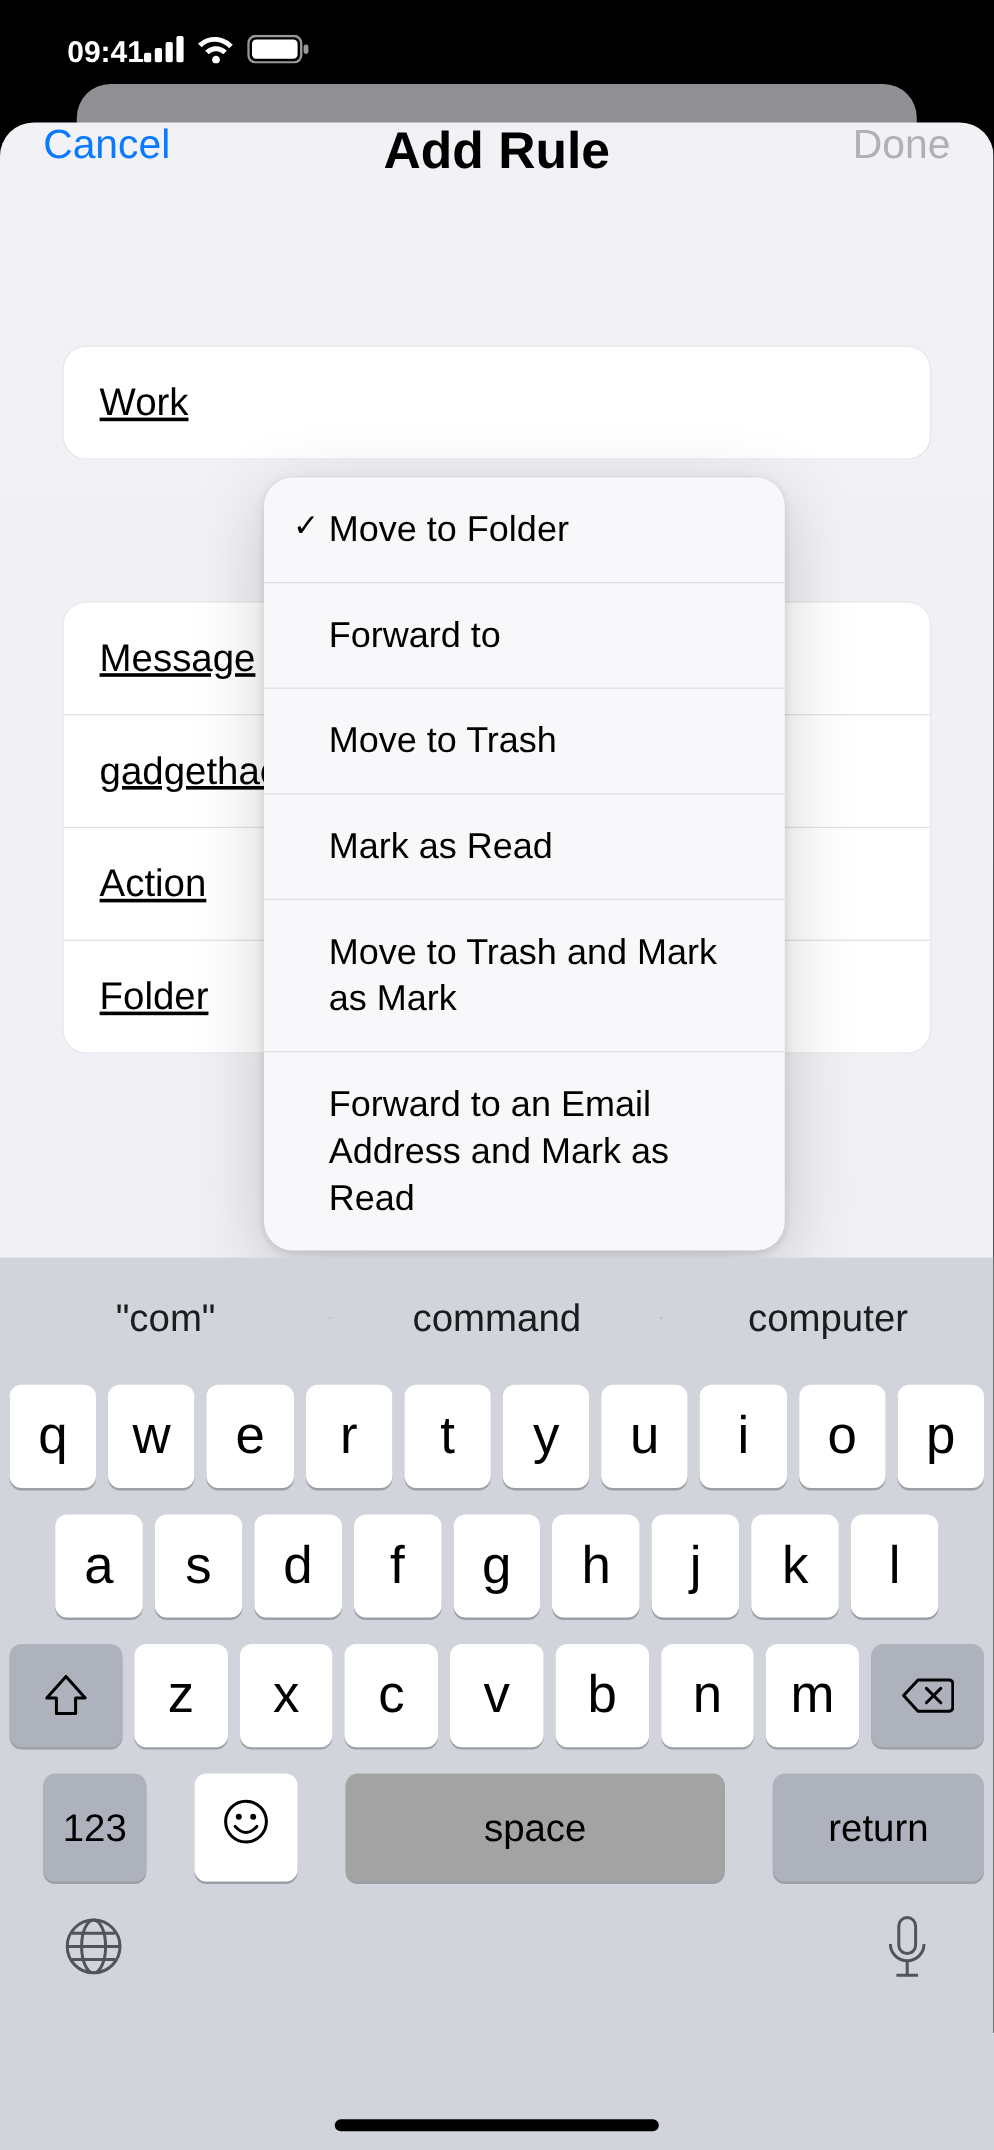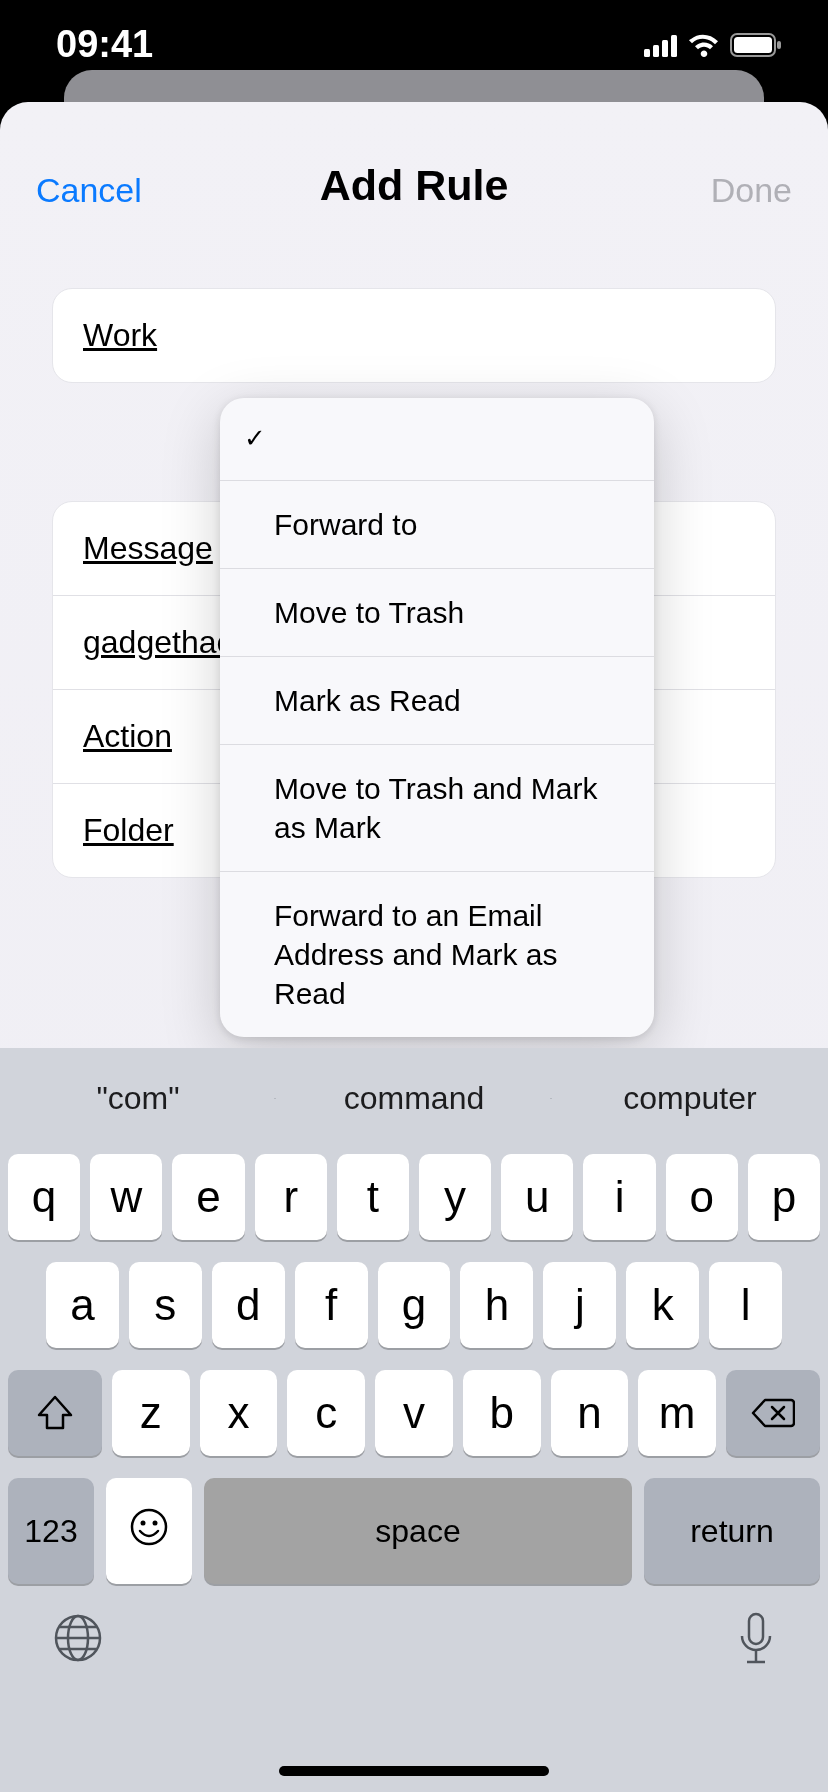--- a/index.html
+++ b/index.html
@@ -1,35 +1,35 @@
 <!DOCTYPE html>
 <html><head>
   <meta charset="utf-8">
   <style>
     * { margin: 0; padding: 0; box-sizing: border-box; font-family: -apple-system, 'Helvetica Neue', Helvetica, Arial, sans-serif; -webkit-font-smoothing: antialiased; }
     html, body { width: 828px; height: 1792px; background: #000; overflow: hidden; }
 
     
-    .status-bar { height: 88px; display: flex; align-items: center; justify-content: space-between; padding: 0 46px 0 56px; color: #fff; font-size: 38px; font-weight: 600; }
+    .status-bar { height: 88px; display: flex; align-items: center; justify-content: flex-start; padding: 0 46px 0 56px; color: #fff; font-size: 25px; font-weight: 600; }
     .status-right { display: flex; align-items: center; gap: 10px; }
 
     
     .screen { position: relative; width: 828px; height: 1704px; background: #000; }
 
     
     .back-card { position: absolute; left: 64px; right: 64px; top: -18px; height: 200px; background: #8f8f94; border-radius: 28px; }
 
     
     .modal { position: absolute; left: 0; right: 0; top: 14px; bottom: 0; background: linear-gradient(#f2f1f6,#efeef4); border-radius: 28px 28px 0 0; overflow: hidden; }
 
     
-    .nav { height: 108px; display: flex; align-items: flex-end; justify-content: space-between; padding: 0 36px; }
+    .nav { height: 108px; display: flex; align-items: flex-start; justify-content: space-between; padding: 0 36px; }
     .nav-title { position: absolute; left: 0; right: 0; text-align: center; font-size: 43px; font-weight: 600; color: #000; pointer-events: none; }
     .nav-left { font-size: 34px; color: #0a7aff; }
-    .nav-right { font-size: 34px; color: #b0b0b6; margin-top: 11px; }
+    .nav-right { font-size: 34px; color: #b0b0b6; }
 
     
     .content { padding: 0 52px; text-decoration: underline; }
     .field { margin-top: 78px; background: #fff; border-radius: 20px; padding: 28px 30px; font-size: 32px; color: #000; border: 1px solid #e5e5ea; }
 
     .list { margin-top: 118px; background: #fff; border-radius: 20px; border: 1px solid #e5e5ea; }
     .list-row { padding: 28px 30px; font-size: 32px; color: #000; border-bottom: 1px solid #e0e0e5; }
     .list-row:last-child { border-bottom: none; }
 
     
@@ -45,21 +45,21 @@
     .pred:not(:last-child)::after { content: ''; position: absolute; right: 0; top: 18px; bottom: 18px; width: 2px; background: #b5b9c0; }
     .key-rows { padding: 6px 8px 0; }
     .key-row { display: flex; gap: 10px; margin-bottom: 22px; }
     .key-row.center { justify-content: center; padding: 0 38px; }
     .key-row.third { gap: 10px; }
     .key { flex: 1; height: 86px; background: #fff; border-radius: 10px; box-shadow: 0 2px 0 rgba(0,0,0,.25); display: flex; align-items: center; justify-content: center; font-size: 44px; color: #000; }
     .key.fn { background: #adb2bc; }
     .key.fn .icon-sh, .key.fn .icon-del, .key.fn svg { }
     .key.shift, .key.del { flex: 0 0 94px; }
     .bottom-row { display: flex; gap: 12px; padding: 0 8px 10px; }
-    .bkey { height: 106px; border-radius: 10px; box-shadow: 0 2px 0 rgba(0,0,0,.25); display: flex; align-items: center; justify-content: center; font-size: 32px; color: #000; }
+    .bkey { height: 90px; border-radius: 10px; box-shadow: 0 2px 0 rgba(0,0,0,.25); display: flex; align-items: center; justify-content: center; font-size: 32px; color: #000; margin-left: 28px; }
     .bkey.num { flex: 0 0 86px; background: #adb2bc; }
     .bkey.emoji { flex: 0 0 86px; background: #fff; font-size: 40px; }
     .bkey.space { flex: 1; background: #a3a3a3; }
     .bkey.return { flex: 0 0 176px; background: #adb2bc; }
     .kb-footer { flex: 1; display: flex; align-items: flex-start; justify-content: space-between; padding: 18px 52px 0; }
 
     .home-ind { position: absolute; bottom: 16px; left: 50%; width: 270px; height: 10px; border-radius: 6px; background: #000; transform: translateX(-50%); }
   </style>
 </head>
 <body>
@@ -107,20 +107,21 @@
         <div class="list-row">Message</div>
         <div class="list-row">gadgethacks·</div>
         <div class="list-row">Action</div>
         <div class="list-row">Folder</div>
       </div>
     </div>
 
     <div class="dropdown">
       <div class="dd-row">
         <span class="dd-check">✓</span>
+        <span>Move to Folder</span>
       </div>
       <div class="dd-row">
         <span class="dd-check"></span>
         <span>Forward to</span>
       </div>
       <div class="dd-row">
         <span class="dd-check"></span>
         <span>Move to Trash</span>
       </div>
       <div class="dd-row">

